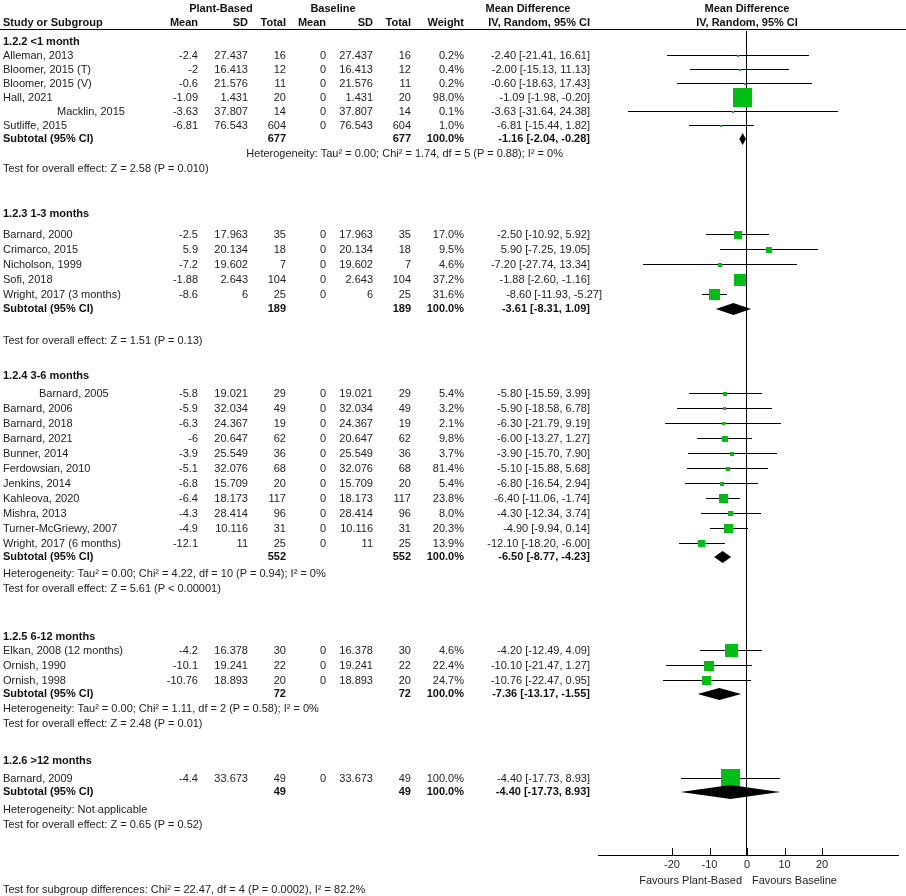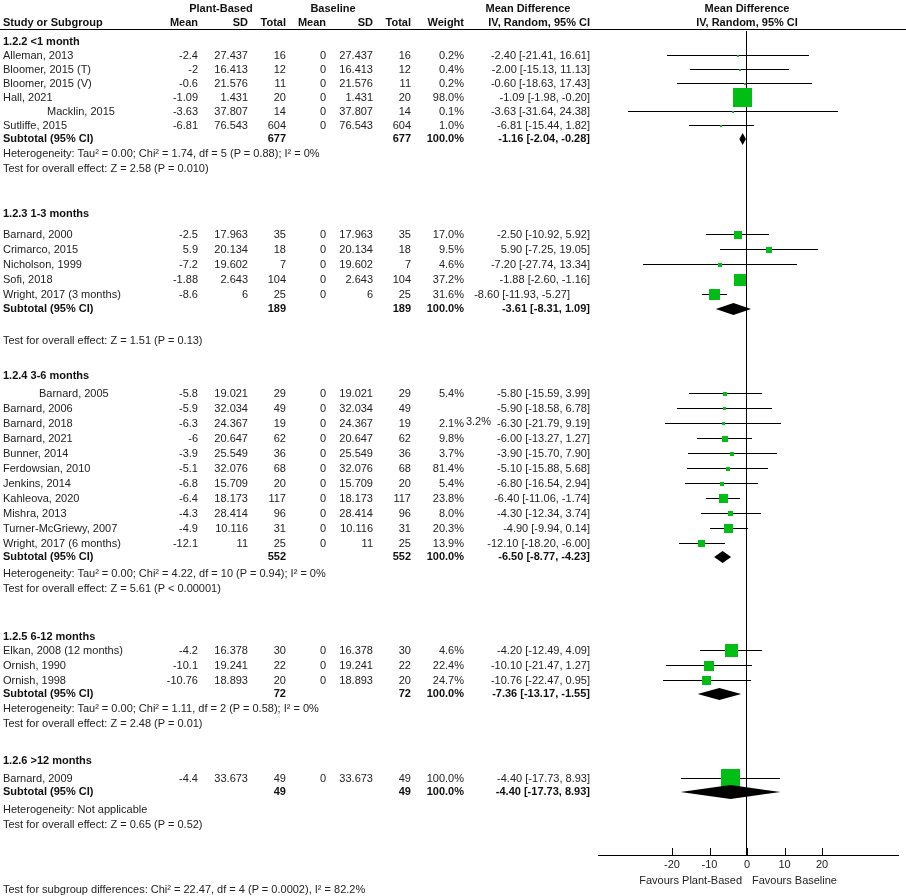--- a/index.html
+++ b/index.html
@@ -87,21 +87,21 @@
     <div class="t r" style="left: 128px; top: 90px; width: 70px;">-1.09</div>
     <div class="t r" style="left: 200px; top: 90px; width: 48px;">1.431</div>
     <div class="t r" style="left: 248px; top: 90px; width: 38px;">20</div>
     <div class="t r" style="left: 286px; top: 90px; width: 40px;">0</div>
     <div class="t r" style="left: 326px; top: 90px; width: 47px;">1.431</div>
     <div class="t r" style="left: 373px; top: 90px; width: 38px;">20</div>
     <div class="t r" style="left: 411px; top: 90px; width: 53px;">98.0%</div>
     <div class="t r" style="left: 440px; top: 90px; width: 150px;">-1.09 [-1.98, -0.20]</div>
     <div class="ciline" style="left: 739.575px; top: 97px; width: 6.675px;"></div>
     <div class="sq" style="left: 733.413px; top: 88px; width: 19px; height: 19px;"></div>
-    <div class="t" style="left: 3px; top: 104px; width: 195px; padding-left: 44px;">Macklin, 2015</div>
+    <div class="t" style="left: 13px; top: 104px; width: 195px; padding-left: 44px;">Macklin, 2015</div>
     <div class="t r" style="left: 128px; top: 104px; width: 70px;">-3.63</div>
     <div class="t r" style="left: 200px; top: 104px; width: 48px;">37.807</div>
     <div class="t r" style="left: 248px; top: 104px; width: 38px;">14</div>
     <div class="t r" style="left: 286px; top: 104px; width: 40px;">0</div>
     <div class="t r" style="left: 326px; top: 104px; width: 47px;">37.807</div>
     <div class="t r" style="left: 373px; top: 104px; width: 38px;">14</div>
     <div class="t r" style="left: 411px; top: 104px; width: 53px;">0.1%</div>
     <div class="t r" style="left: 440px; top: 104px; width: 150px;">-3.63 [-31.64, 24.38]</div>
     <div class="ciline" style="left: 628.35px; top: 111px; width: 210.075px;"></div>
     <div class="sq" style="left: 732.388px; top: 110.5px; width: 2px; height: 2px;"></div>
@@ -115,21 +115,21 @@
     <div class="t r" style="left: 411px; top: 118px; width: 53px;">1.0%</div>
     <div class="t r" style="left: 440px; top: 118px; width: 150px;">-6.81 [-15.44, 1.82]</div>
     <div class="ciline" style="left: 689.1px; top: 125px; width: 64.725px;"></div>
     <div class="sq" style="left: 720.462px; top: 124.5px; width: 2px; height: 2px;"></div>
     <div class="t b" style="left: 3px; top: 131px; width: 195px;">Subtotal (95% CI)</div>
     <div class="t r b" style="left: 248px; top: 131px; width: 38px;">677</div>
     <div class="t r b" style="left: 373px; top: 131px; width: 38px;">677</div>
     <div class="t r b" style="left: 411px; top: 131px; width: 53px;">100.0%</div>
     <div class="t r b" style="left: 440px; top: 131px; width: 150px;">-1.16 [-2.04, -0.28]</div>
     <div class="diamond" style="left: 739.35px; top: 133px; width: 6.6px; height: 12px;"></div>
-    <div class="t" style="left: 3px; top: 146px; width: 560px;">Heterogeneity: Tau² = 0.00; Chi² = 1.74, df = 5 (P = 0.88); I² = 0%</div>
+    <div class="t" style="left: 3px; top: 146px; width: 560px; text-align: right;">Heterogeneity: Tau² = 0.00; Chi² = 1.74, df = 5 (P = 0.88); I² = 0%</div>
     <div class="t" style="left: 3px; top: 161px; width: 560px;">Test for overall effect: Z = 2.58 (P = 0.010)</div>
     <div class="t b" style="left: 3px; top: 206px; width: 195px;">1.2.3 1-3 months</div>
     <div class="t" style="left: 3px; top: 227px; width: 195px;">Barnard, 2000</div>
     <div class="t r" style="left: 128px; top: 227px; width: 70px;">-2.5</div>
     <div class="t r" style="left: 200px; top: 227px; width: 48px;">17.963</div>
     <div class="t r" style="left: 248px; top: 227px; width: 38px;">35</div>
     <div class="t r" style="left: 286px; top: 227px; width: 40px;">0</div>
     <div class="t r" style="left: 326px; top: 227px; width: 47px;">17.963</div>
     <div class="t r" style="left: 373px; top: 227px; width: 38px;">35</div>
     <div class="t r" style="left: 411px; top: 227px; width: 53px;">17.0%</div>
@@ -170,21 +170,21 @@
     <div class="ciline" style="left: 737.25px; top: 279px; width: 5.4px;"></div>
     <div class="sq" style="left: 733.95px; top: 273.5px; width: 12px; height: 12px;"></div>
     <div class="t" style="left: 3px; top: 287px; width: 195px;">Wright, 2017 (3 months)</div>
     <div class="t r" style="left: 128px; top: 287px; width: 70px;">-8.6</div>
     <div class="t r" style="left: 200px; top: 287px; width: 48px;">6</div>
     <div class="t r" style="left: 248px; top: 287px; width: 38px;">25</div>
     <div class="t r" style="left: 286px; top: 287px; width: 40px;">0</div>
     <div class="t r" style="left: 326px; top: 287px; width: 47px;">6</div>
     <div class="t r" style="left: 373px; top: 287px; width: 38px;">25</div>
     <div class="t r" style="left: 411px; top: 287px; width: 53px;">31.6%</div>
-    <div class="t r" style="left: 420px; top: 287px; width: 150px;">-8.60 [-11.93, -5.27]</div>
+    <div class="t r" style="left: 452px; top: 287px; width: 150px;">-8.60 [-11.93, -5.27]</div>
     <div class="ciline" style="left: 702.263px; top: 294px; width: 24.975px;"></div>
     <div class="sq" style="left: 709.25px; top: 289px; width: 11px; height: 11px;"></div>
     <div class="t b" style="left: 3px; top: 301px; width: 195px;">Subtotal (95% CI)</div>
     <div class="t r b" style="left: 248px; top: 301px; width: 38px;">189</div>
     <div class="t r b" style="left: 373px; top: 301px; width: 38px;">189</div>
     <div class="t r b" style="left: 411px; top: 301px; width: 53px;">100.0%</div>
     <div class="t r b" style="left: 440px; top: 301px; width: 150px;">-3.61 [-8.31, 1.09]</div>
     <div class="diamond" style="left: 715.837px; top: 303px; width: 35.25px; height: 12px;"></div>
     <div class="t" style="left: 3px; top: 333px; width: 560px;">Test for overall effect: Z = 1.51 (P = 0.13)</div>
     <div class="t b" style="left: 3px; top: 368px; width: 195px;">1.2.4 3-6 months</div>
@@ -199,21 +199,21 @@
     <div class="t r" style="left: 440px; top: 386px; width: 150px;">-5.80 [-15.59, 3.99]</div>
     <div class="ciline" style="left: 688.538px; top: 393px; width: 73.425px;"></div>
     <div class="sq" style="left: 723.25px; top: 391.5px; width: 4px; height: 4px;"></div>
     <div class="t" style="left: 3px; top: 401px; width: 195px;">Barnard, 2006</div>
     <div class="t r" style="left: 128px; top: 401px; width: 70px;">-5.9</div>
     <div class="t r" style="left: 200px; top: 401px; width: 48px;">32.034</div>
     <div class="t r" style="left: 248px; top: 401px; width: 38px;">49</div>
     <div class="t r" style="left: 286px; top: 401px; width: 40px;">0</div>
     <div class="t r" style="left: 326px; top: 401px; width: 47px;">32.034</div>
     <div class="t r" style="left: 373px; top: 401px; width: 38px;">49</div>
-    <div class="t r" style="left: 411px; top: 414px; width: 53px; padding-left: 27px;">3.2%</div>
+    <div class="t r" style="left: 411px; top: 401px; width: 53px;">3.2%</div>
     <div class="t r" style="left: 440px; top: 401px; width: 150px;">-5.90 [-18.58, 6.78]</div>
     <div class="ciline" style="left: 677.325px; top: 408px; width: 95.1px;"></div>
     <div class="sq" style="left: 723.375px; top: 407px; width: 3px; height: 3px;"></div>
     <div class="t" style="left: 3px; top: 416px; width: 195px;">Barnard, 2018</div>
     <div class="t r" style="left: 128px; top: 416px; width: 70px;">-6.3</div>
     <div class="t r" style="left: 200px; top: 416px; width: 48px;">24.367</div>
     <div class="t r" style="left: 248px; top: 416px; width: 38px;">19</div>
     <div class="t r" style="left: 286px; top: 416px; width: 40px;">0</div>
     <div class="t r" style="left: 326px; top: 416px; width: 47px;">24.367</div>
     <div class="t r" style="left: 373px; top: 416px; width: 38px;">19</div>

